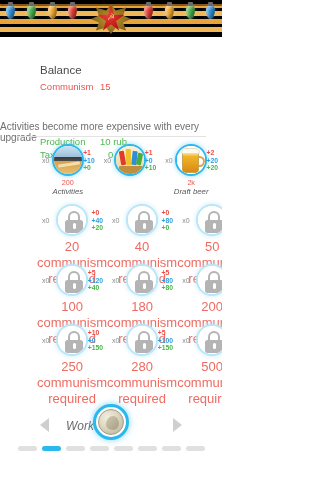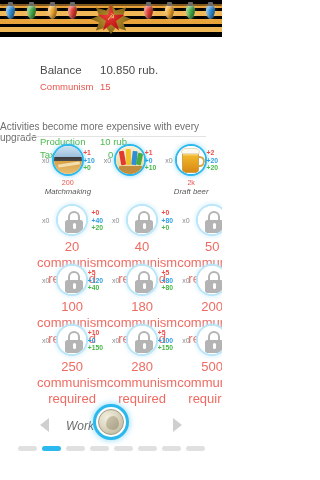--- a/index.html
+++ b/index.html
@@ -225,21 +225,20 @@
     <div class="emblem">
       <div class="rays"></div>
       <div class="star"></div>
       <div class="hs">☭</div>
     </div>
   </div>
 
   <div class="balance-block">
     <div class="brow main">
       <span class="lbl">Balance</span>
-      <span class="val">10.850 rub.</span>
     </div>
     <div class="brow communism">
       <span class="lbl">Communism</span>
       <span class="val">15</span>
     </div>
     <div class="brow production">
       <span class="lbl">Production</span>
       <span class="val">10 rub.</span>
     </div>
     <div class="brow taxes">
@@ -260,21 +259,21 @@
               <div class="ico-match"></div>
             </div>
             <div class="stats">
               <div class="s1">+1</div>
               <div class="s2">+10</div>
               <div class="s3">+0</div>
             </div>
           </div>
           <div class="cell-bot">
             <div class="price">200</div>
-            <div class="aname">Matchmaking</div>
+            <div class="aname">Activities</div>
           </div>
         </div>
         <div class="cell">
           <div class="cell-top">
             <div class="mult">x0</div>
             <div class="disc">
               <div class="ico-gum">
                 <i class="g1"></i>
                 <i class="g2"></i>
                 <i class="g3"></i>

